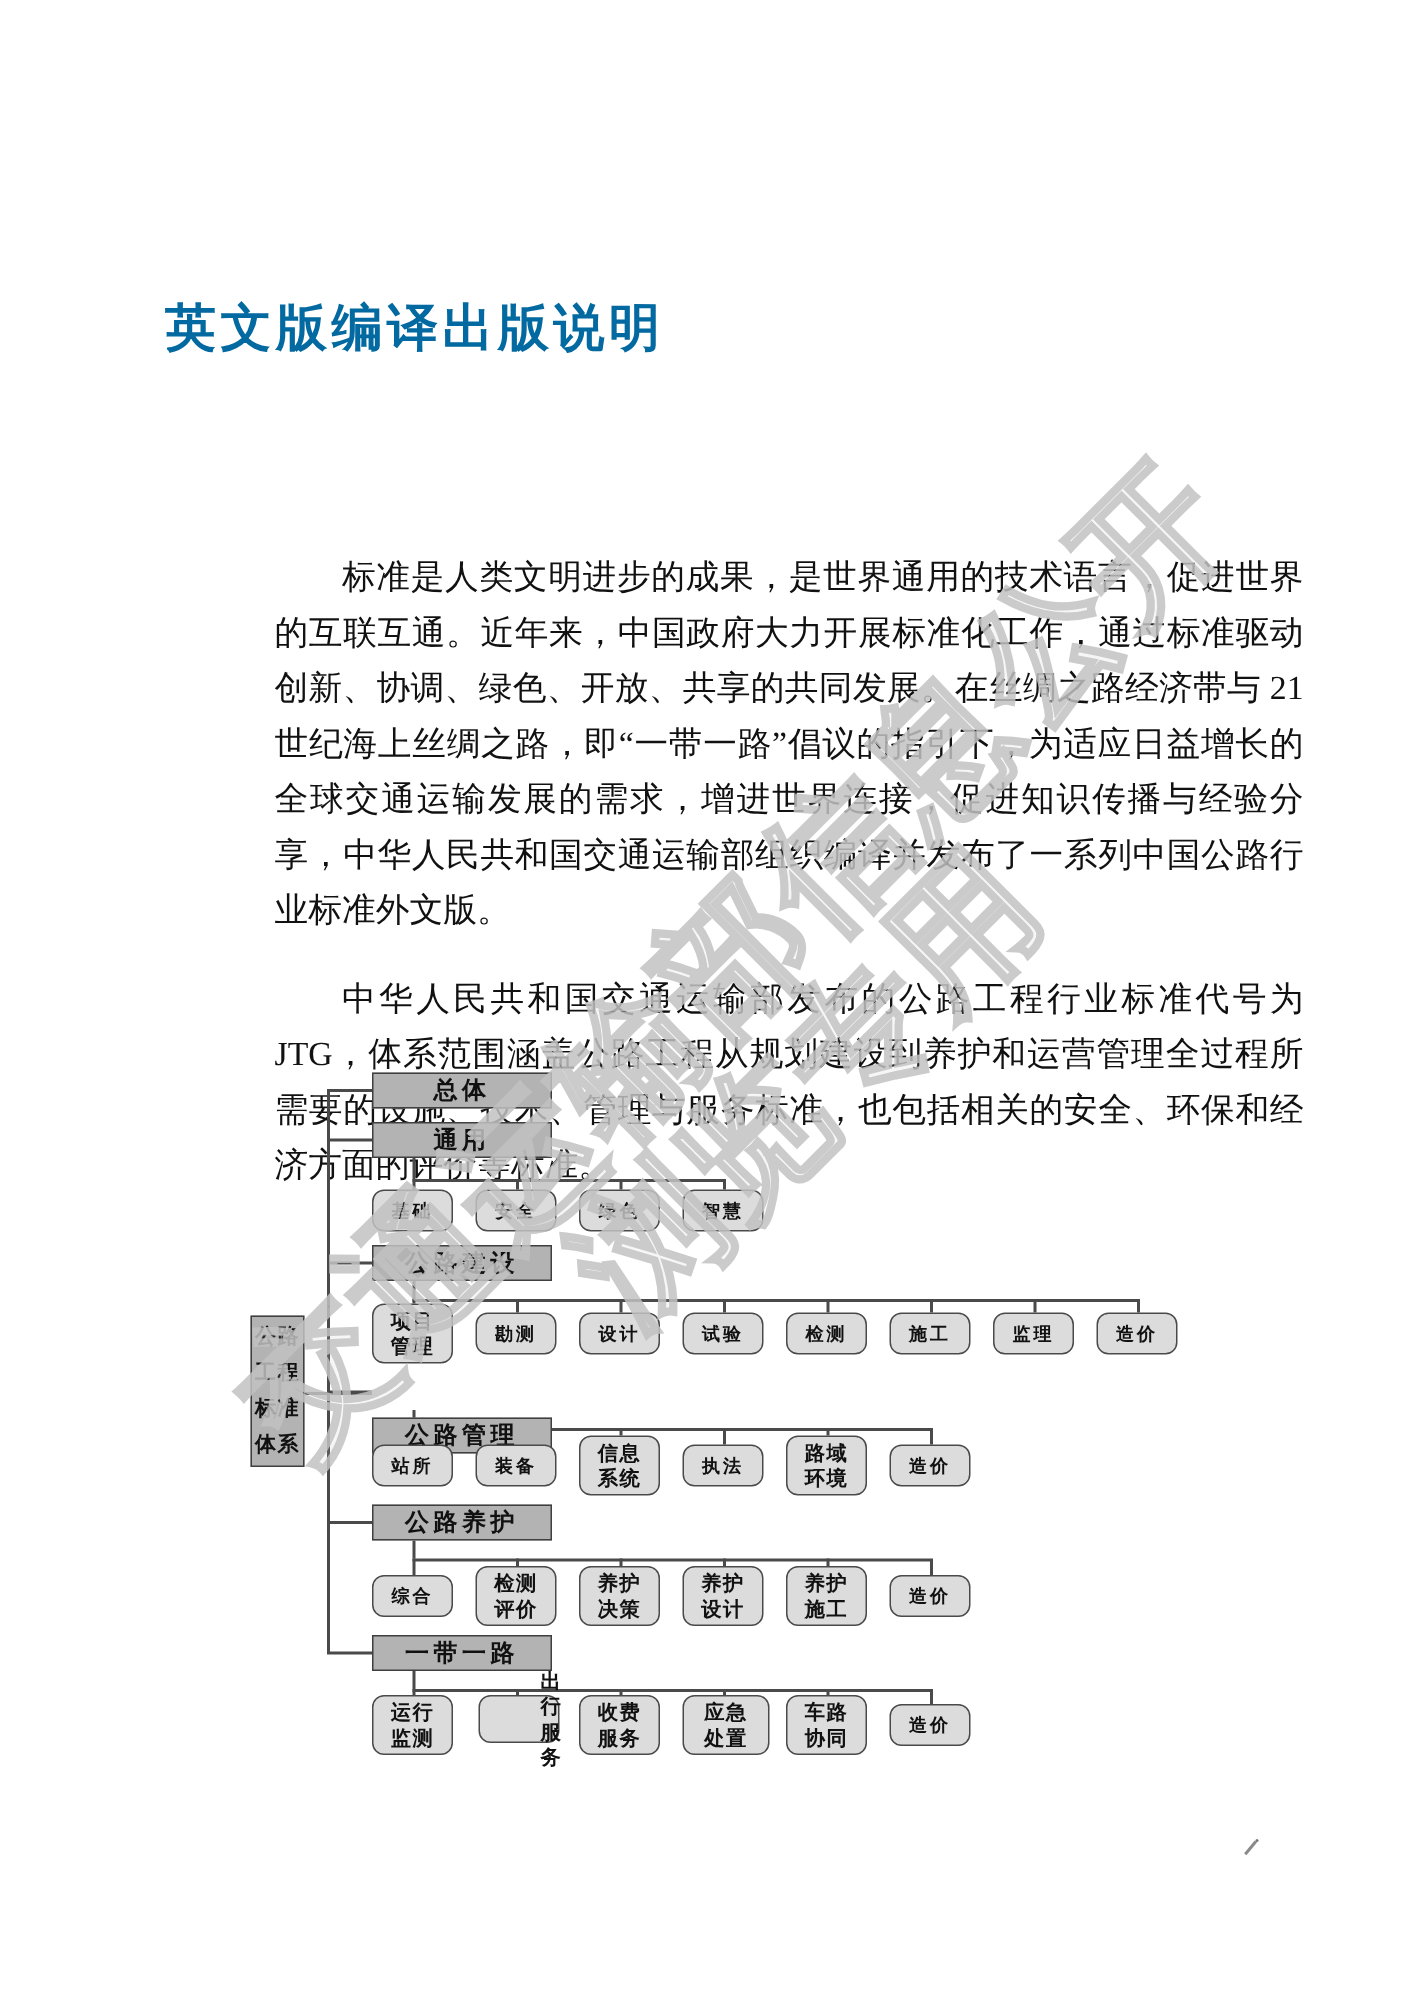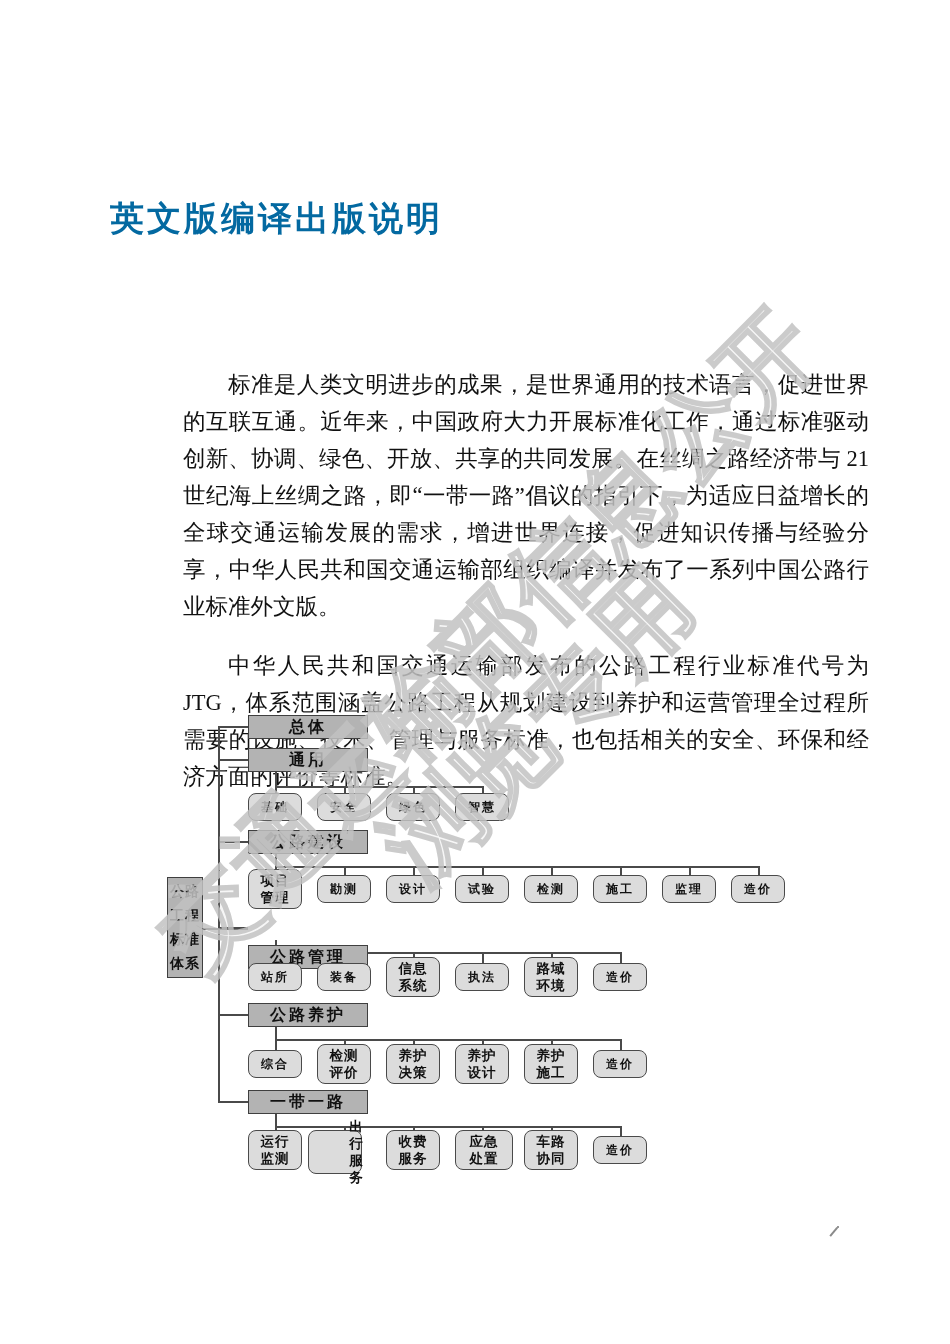--- a/index.html
+++ b/index.html
@@ -134,21 +134,21 @@
       <div class="line" style="left: 620px; top: 1039px; width: 1.5px; height: 11px;"></div>
       <div class="leafbox" style="left: 593px; top: 1050px; width: 54px; height: 28px;">造价</div>
       <div class="line" style="left: 218px; top: 1101px; width: 30px; height: 1.5px;"></div>
       <div class="headerbox" style="left: 248px; top: 1090px; width: 120px; height: 24px;">一带一路</div>
       <div class="line" style="left: 275px; top: 1114px; width: 1.5px; height: 12px;"></div>
       <div class="line" style="left: 275px; top: 1126px; width: 345px; height: 1.5px;"></div>
       <div class="line" style="left: 275px; top: 1126px; width: 1.5px; height: 4px;"></div>
       <div class="leafbox two" style="left: 248px; top: 1130px; width: 54px; height: 40px;">运行
 监测</div>
       <div class="line" style="left: 344px; top: 1126px; width: 1.5px; height: 4px;"></div>
-      <div class="leafbox two" style="left: 308px; top: 1130px; width: 54px; height: 44px; padding-left: 43px;">出行
+      <div class="leafbox two" style="left: 319px; top: 1130px; width: 54px; height: 32px; padding-left: 43px;">出行
 服务</div>
       <div class="line" style="left: 413px; top: 1126px; width: 1.5px; height: 4px;"></div>
       <div class="leafbox two" style="left: 386px; top: 1130px; width: 54px; height: 40px;">收费
 服务</div>
       <div class="line" style="left: 482px; top: 1126px; width: 1.5px; height: 4px;"></div>
       <div class="leafbox two" style="left: 455px; top: 1130px; width: 58px; height: 40px;">应急
 处置</div>
       <div class="line" style="left: 551px; top: 1126px; width: 1.5px; height: 4px;"></div>
       <div class="leafbox two" style="left: 524px; top: 1130px; width: 54px; height: 40px;">车路
 协同</div>

